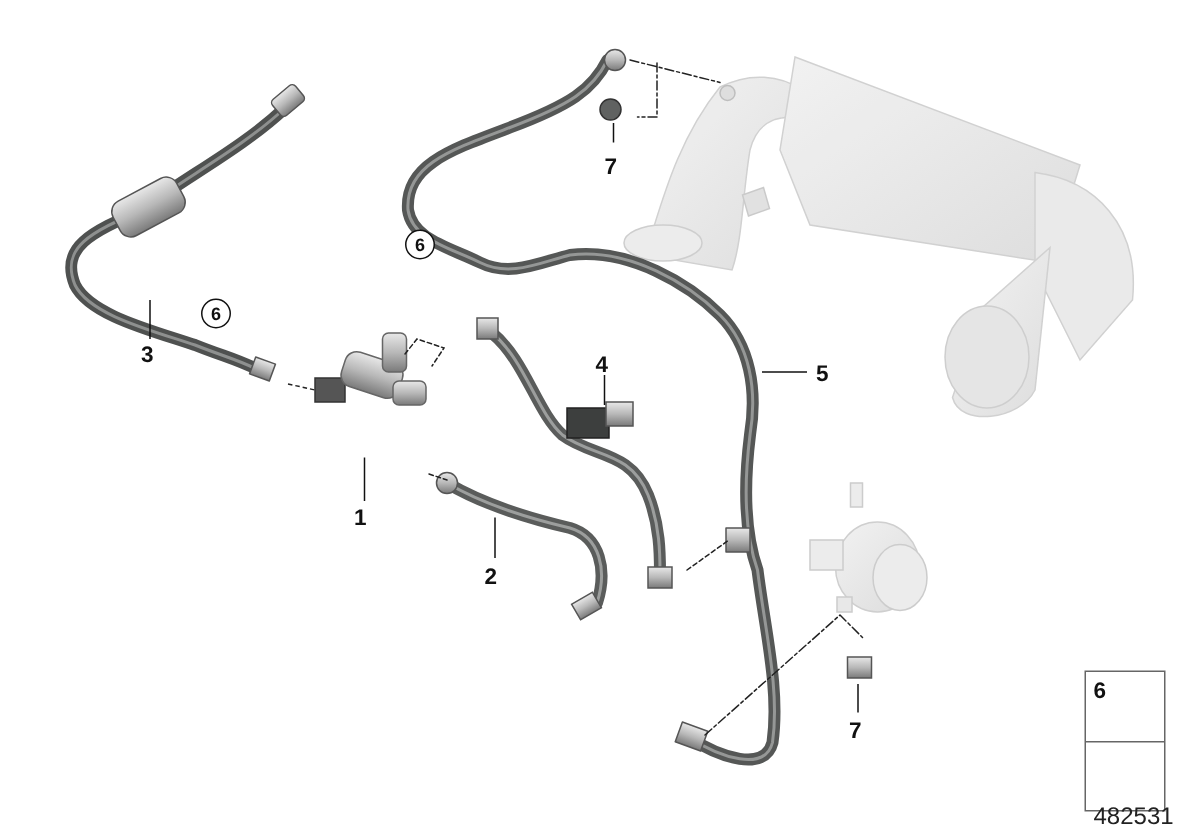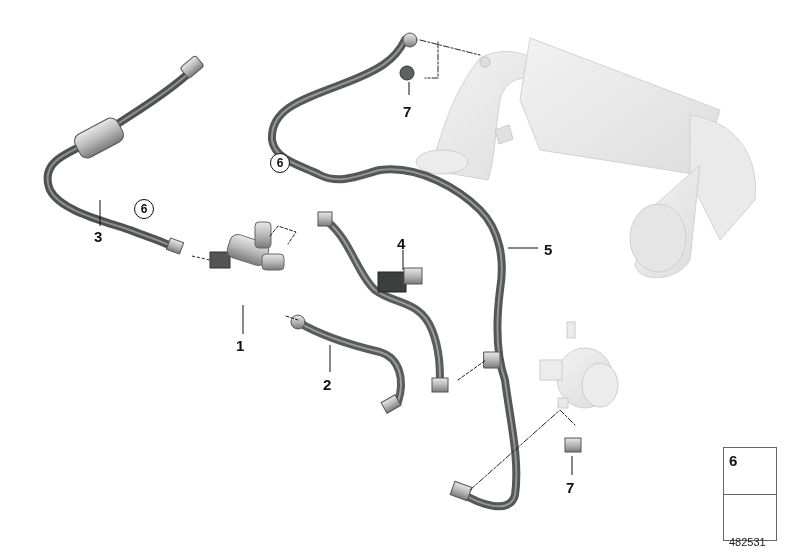--- a/index.html
+++ b/index.html
@@ -3,21 +3,21 @@
 <meta charset="utf-8">
 <style>
   html, body { margin:0; padding:0; background:#ffffff; }
   body { width:800px; height:560px; position:relative; overflow:hidden; font-family:"Liberation Sans", sans-serif; }
   #diagram { position:absolute; left:0; top:0; width:800px; height:560px; }
   .callout { position:absolute; font-weight:bold; font-size:15px; color:#111; line-height:1; }
   .circ { position:absolute; width:20px; height:20px; border:1.5px solid #111; border-radius:50%; font-weight:bold; font-size:12px; color:#111; display:flex; align-items:center; justify-content:center; box-sizing:border-box; background:#fff; }
   .legend-box { position:absolute; left:723px; top:447px; width:54px; height:94px; border:1px solid #666; box-sizing:border-box; background:#fff; }
   .legend-top { position:absolute; left:0; top:0; width:52px; height:46px; border-bottom:1px solid #666; }
   .legend-num { position:absolute; left:5px; top:4px; font-weight:bold; font-size:15px; color:#111; }
-  .diagram-id { position:absolute; left:729px; top:536px; font-size:11px; color:#222; }
+  .diagram-id { position:absolute; left:729px; top:536px; font-size:16px; color:#222; }
 </style>
 </head>
 <body>
 
 <div id="diagram">
   <svg width="800" height="560" viewBox="0 0 800 560">
     <defs>
       <linearGradient id="ghost" x1="0" y1="0" x2="1" y2="1">
         <stop offset="0" stop-color="#f2f2f2"></stop>
         <stop offset="1" stop-color="#dcdcdc"></stop>

